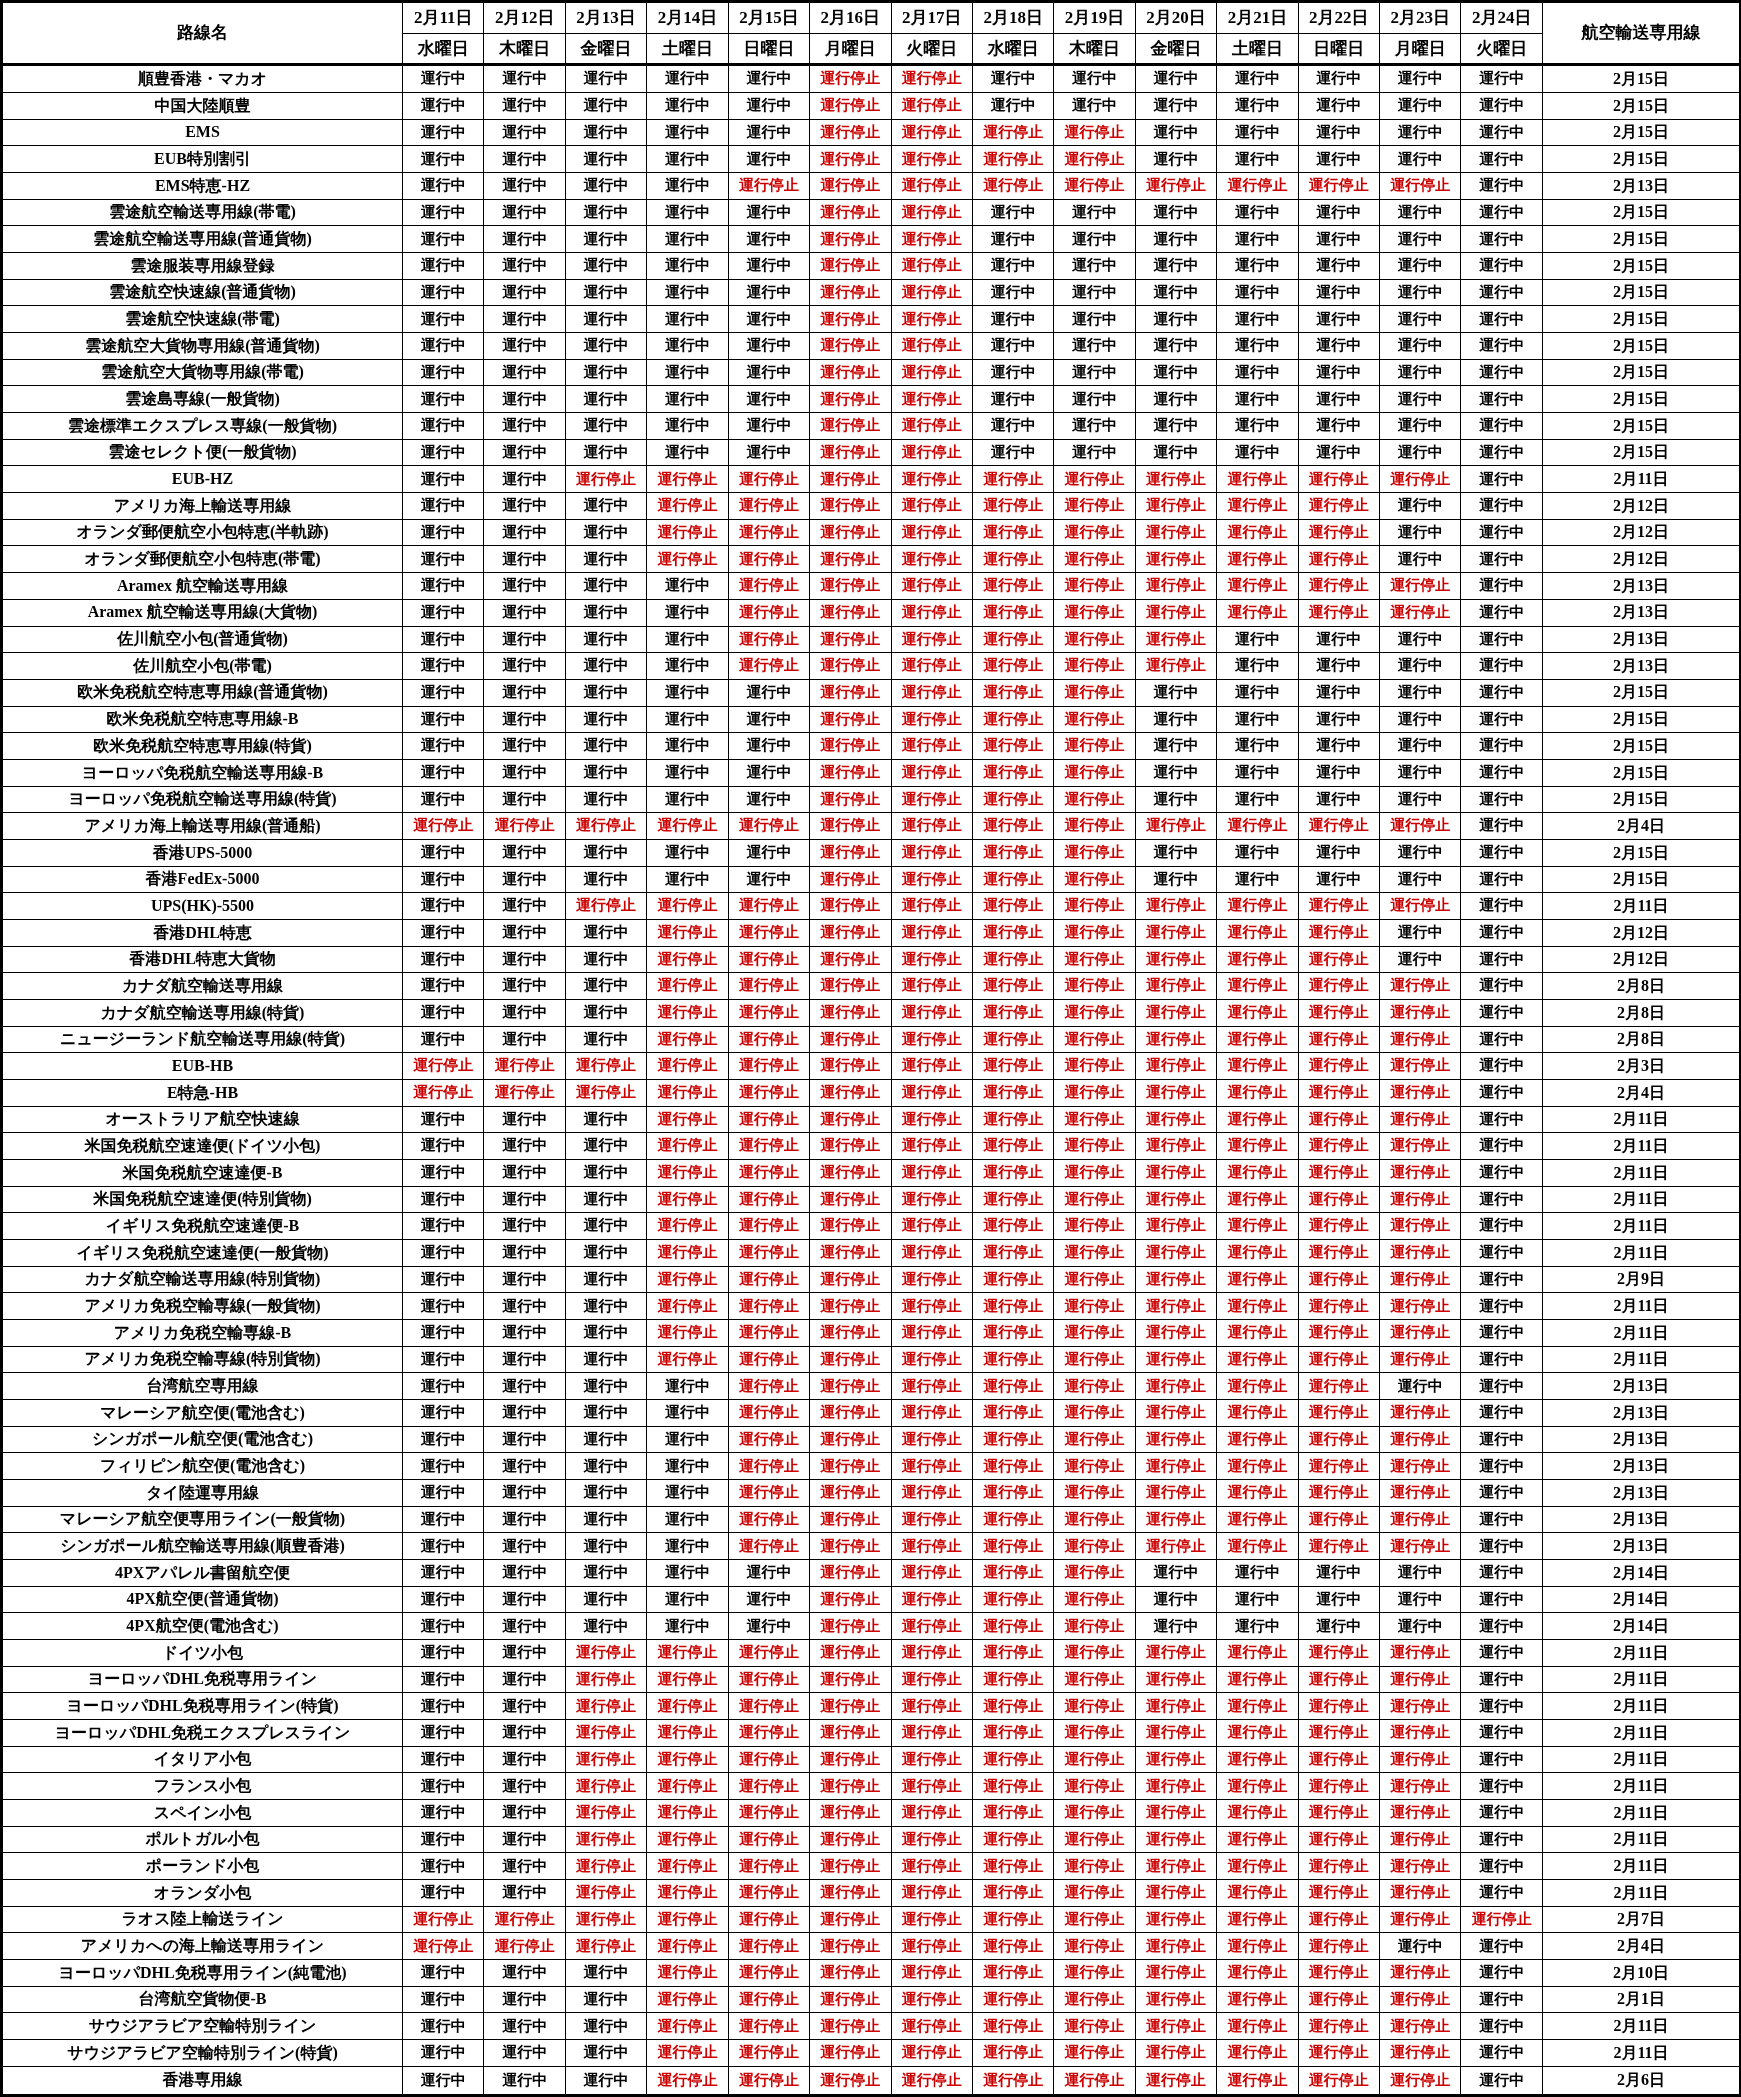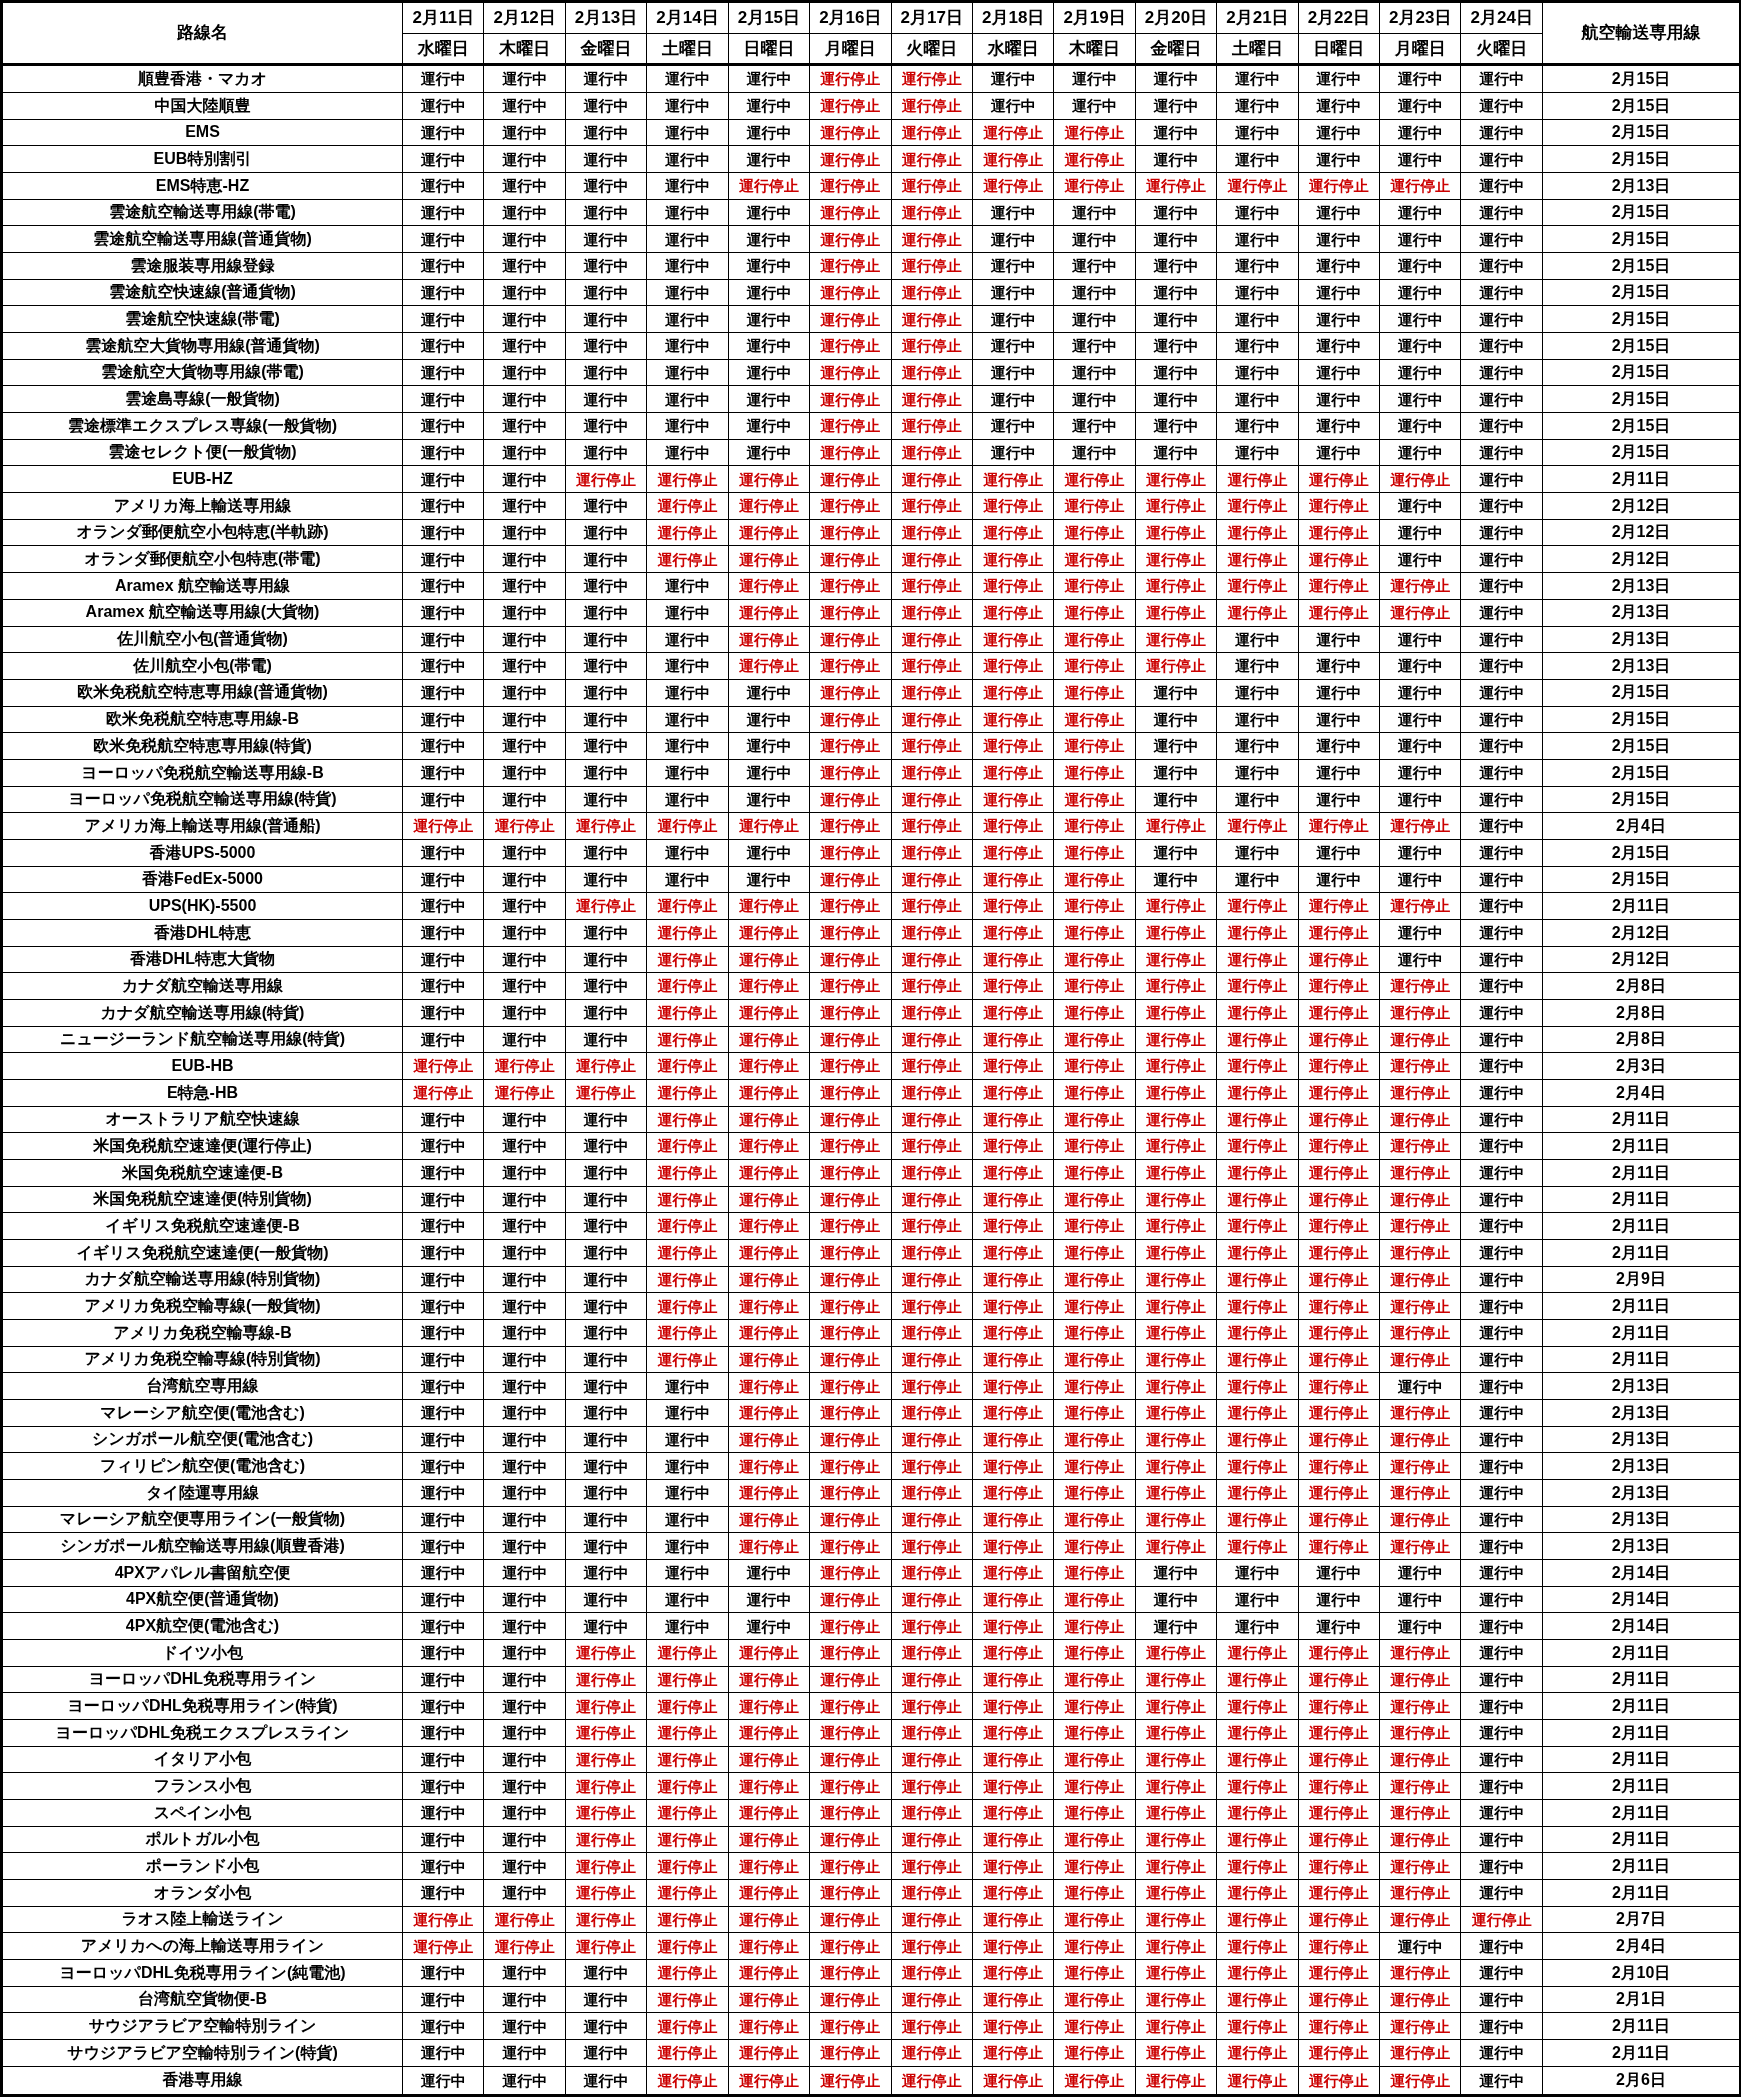--- a/index.html
+++ b/index.html
@@ -1,18 +1,18 @@
 <!DOCTYPE html>
 <html style="--run: #000000; --stop: #cc0000; --grid: #000000; --bg: #ffffff;font-size:9px"><head>
 <meta charset="utf-8">
 <style>
   html,body{margin:0;padding:0;background:#fff;}
   body{width:1742px;font-family:"Liberation Sans","DejaVu Sans",sans-serif;}
   table{border-collapse:collapse;table-layout:fixed;width:1742px;height:2097px;
-        border:3.4px solid var(--grid,#000);font-weight:bold;background:var(--bg,#fff);}
+        border:3.4px solid var(--grid,#000);font-weight:bold;background:var(--bg,#fff);font-family:Liberation Serif, serif;}
   col.col-name{width:401px;}
   col.col-deadline{width:198px;}
   th,td{border-top:1.7px solid var(--grid,#000);border-bottom:1.7px solid var(--grid,#000);
         border-left:1.1px solid var(--grid,#000);border-right:1.1px solid var(--grid,#000);
         text-align:center;vertical-align:middle;padding:0;white-space:nowrap;overflow:hidden;
         color:var(--run,#000);line-height:1.15;}
   thead th{font-size:17px;}
   thead tr.row-date{height:32px;}
   thead tr.row-weekday{height:31px;}
   thead tr.row-weekday th{border-bottom:3.4px solid var(--grid,#000);}
@@ -785,21 +785,21 @@
         <td class="status-cell stopped">運行停止</td>
         <td class="status-cell stopped">運行停止</td>
         <td class="status-cell stopped">運行停止</td>
         <td class="status-cell stopped">運行停止</td>
         <td class="status-cell stopped">運行停止</td>
         <td class="status-cell stopped">運行停止</td>
         <td class="status-cell">運行中</td>
         <td class="deadline-cell">2月11日</td>
       </tr>
       <tr>
-        <td class="name-cell">米国免税航空速達便(運行停止)</td>
+        <td class="name-cell">米国免税航空速達便(ドイツ小包)</td>
         <td class="status-cell">運行中</td>
         <td class="status-cell">運行中</td>
         <td class="status-cell">運行中</td>
         <td class="status-cell stopped">運行停止</td>
         <td class="status-cell stopped">運行停止</td>
         <td class="status-cell stopped">運行停止</td>
         <td class="status-cell stopped">運行停止</td>
         <td class="status-cell stopped">運行停止</td>
         <td class="status-cell stopped">運行停止</td>
         <td class="status-cell stopped">運行停止</td>

